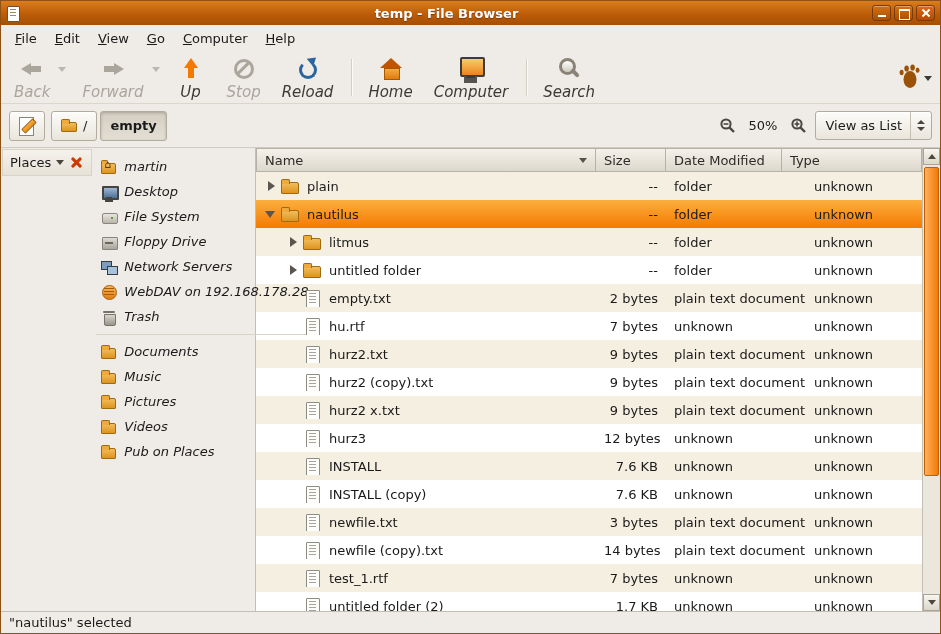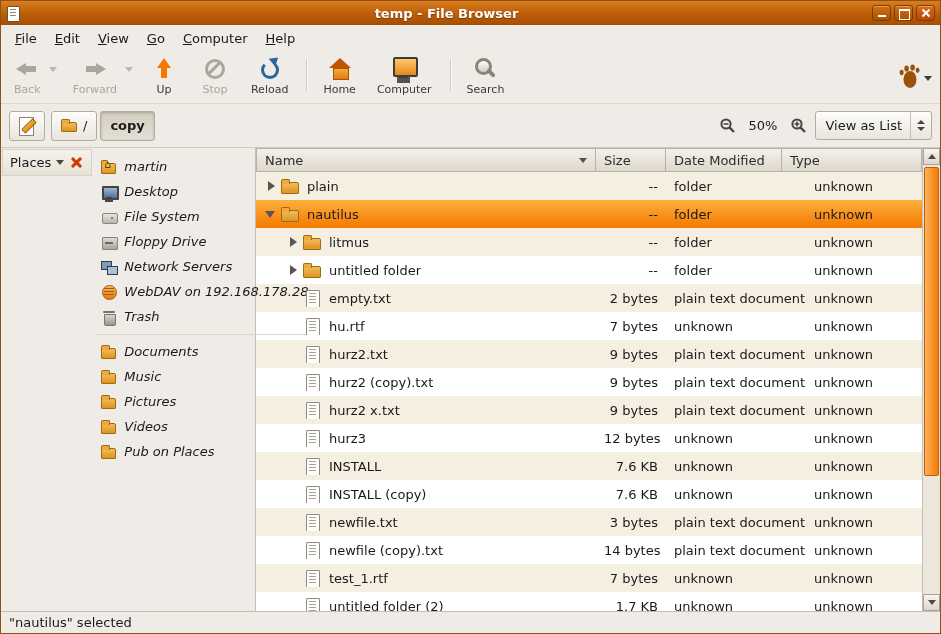--- a/index.html
+++ b/index.html
@@ -32,21 +32,21 @@
   .toolbar { height:53px; flex:none; display:flex; align-items:stretch; padding:1px 6px 0 4px; background:#efebe7; border-bottom:1px solid #dcd7cd; }
   .tb-items { display:flex; align-items:flex-start; gap:3px; flex:1; }
   .tb-btn { position:relative; display:flex; flex-direction:column; align-items:center; padding:4px 9px 2px; min-width:48px; border-radius:3px; color:#3d3a35; }
   .tb-btn.disabled { color:#aaa69c; }
   .tb-btn.sep-before { margin-left:14px; }
   .tb-btn.sep-before::before { content:""; position:absolute; left:-8px; top:7px; bottom:7px; width:1px; background:#d4cfc4; border-right:1px solid #fbfaf7; }
   .tb-btn.has-dd { padding-right:20px; }
   .tb-btn .dd { display:none; }
   .tb-btn.has-dd .dd { display:block; position:absolute; right:4px; top:15px; width:0; height:0; border-left:4px solid transparent; border-right:4px solid transparent; border-top:5px solid currentColor; opacity:.75; }
   .tb-ic { width:26px; height:26px; position:relative; margin-bottom:1px; color:inherit; }
-  .tb-label { font-size:11px; white-space:nowrap; }
+  .tb-label { font-size:15px; white-space:nowrap;font-style:italic; }
 
   .i-back::before { content:""; position:absolute; left:2px; top:7px; border-top:6px solid transparent; border-bottom:6px solid transparent; border-right:10px solid currentColor; }
   .i-back::after  { content:""; position:absolute; left:12px; top:10px; width:10px; height:6px; background:currentColor; }
   .i-forward::before { content:""; position:absolute; right:2px; top:7px; border-top:6px solid transparent; border-bottom:6px solid transparent; border-left:10px solid currentColor; }
   .i-forward::after  { content:""; position:absolute; left:4px; top:10px; width:10px; height:6px; background:currentColor; }
   .i-up { color:#f57900; }
   .i-up::before { content:""; position:absolute; left:6px; top:2px; border-left:7px solid transparent; border-right:7px solid transparent; border-bottom:10px solid currentColor; }
   .i-up::after  { content:""; position:absolute; left:10px; top:12px; width:6px; height:10px; background:currentColor; }
   .i-stop::before { content:""; position:absolute; left:3px; top:3px; width:14px; height:14px; border:3px solid currentColor; border-radius:50%; }
   .i-stop::after  { content:""; position:absolute; left:4px; top:11px; width:16px; height:3px; background:currentColor; transform:rotate(-45deg); }
@@ -252,21 +252,21 @@
       <span class="i-edit"></span>
     </div>
     <div class="pathbar">
 
     <div class="lb-btn path-btn alt-even pic-folder">
           <span class="p-icon"></span>
           <span>/</span>
         </div>
         <div class="lb-btn path-btn alt-odd active">
 
-          <span>copy</span>
+          <span>empty</span>
         </div>
       </div>
     <div class="spacer"></div>
     <div class="flat-btn">
       <svg width="17" height="17" viewBox="0 0 17 17">
         <circle cx="7" cy="7" r="4.6" fill="none" stroke="#4a4742" stroke-width="2"></circle>
         <line x1="10.6" y1="10.6" x2="15" y2="15" stroke="#4a4742" stroke-width="2.4"></line>
         <line x1="4.6" y1="7" x2="9.4" y2="7" stroke="#4a4742" stroke-width="1.6"></line>
       </svg>
     </div>

